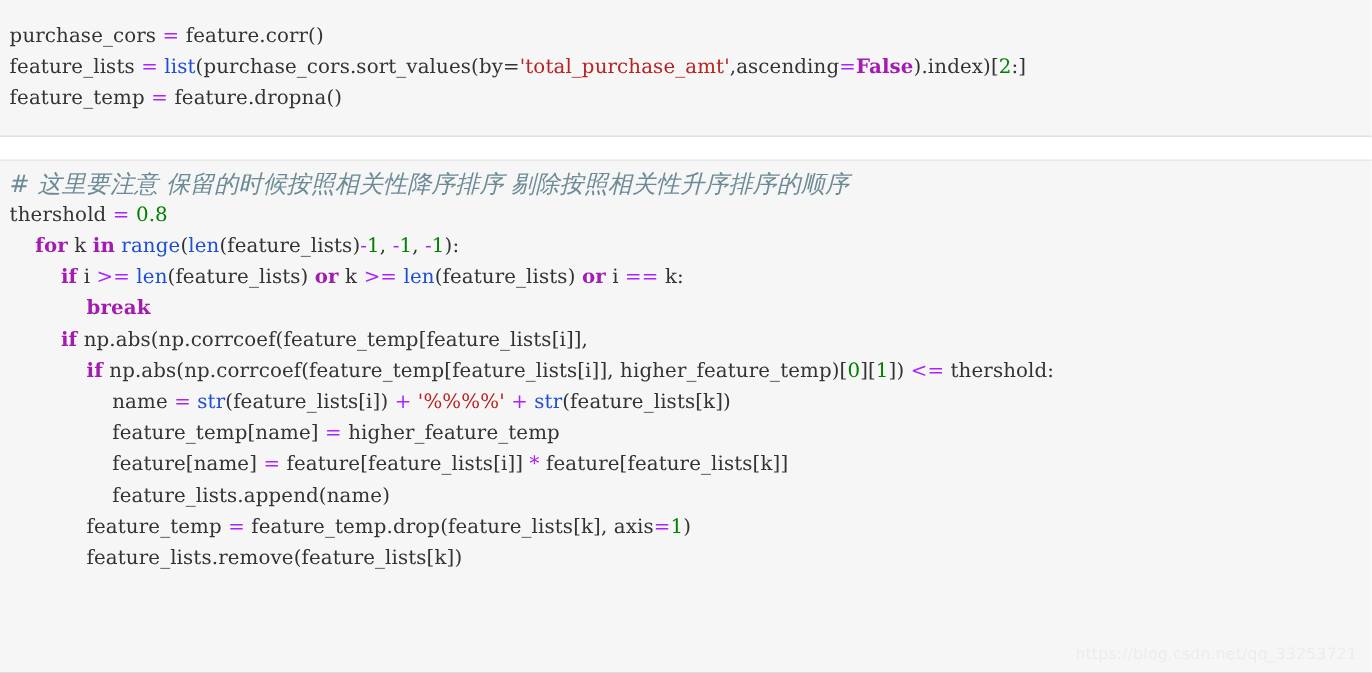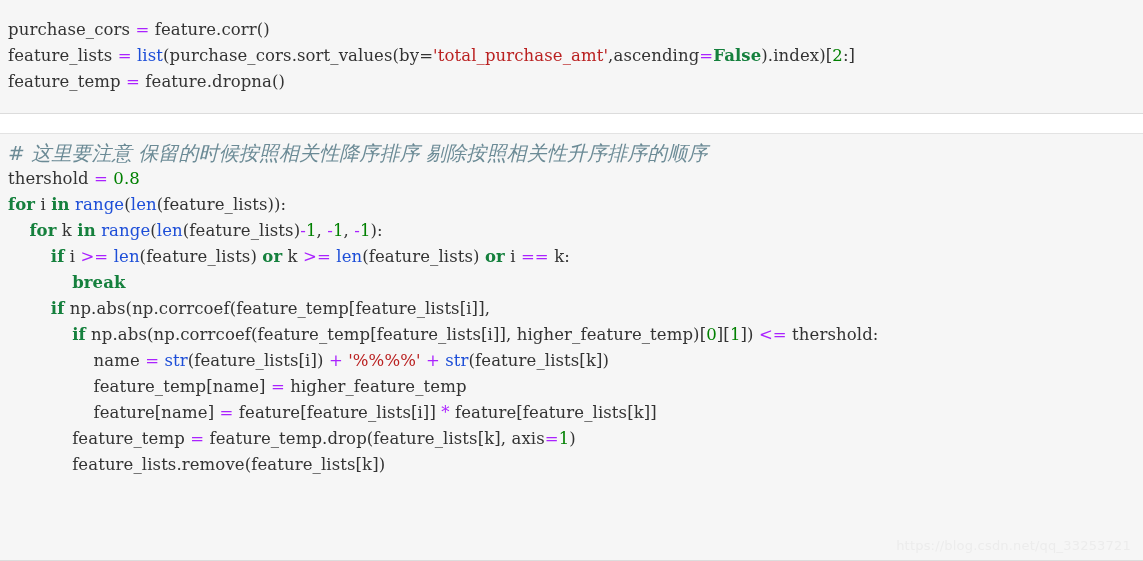--- a/index.html
+++ b/index.html
@@ -44,21 +44,21 @@
   .line {
     height: 26px;
     line-height: 26px;
     font-size: 16.5px;
     white-space: pre;
     padding-left: 8px;
     color: #333333;
     letter-spacing: 0.1px;
   }
   
-  .kw   { color: #15803d; font-weight: bold; text-align: right; }   
+  .kw   { color: #a21caf; font-weight: bold; text-align: right; }   
   .bi   { color: #1d4ed8; }                       
   .op   { color: #aa22ff; }                       
   .num  { color: #008000; }                       
   .str  { color: #ba2121; }                       
   .plain{ color: #333333; }
   .cmt  {
     color: #6c8b96;
     font-style: italic;
   }
   .cmt-cn {
@@ -87,29 +87,29 @@
         <div class="line"><span class="plain">purchase_cors </span><span class="op">=</span><span class="plain"> feature.corr()</span></div>
         <div class="line"><span class="plain">feature_lists </span><span class="op">=</span><span class="plain"> </span><span class="bi">list</span><span class="plain">(purchase_cors.sort_values(by=</span><span class="str">'total_purchase_amt'</span><span class="plain">,ascending</span><span class="op">=</span><span class="kw">False</span><span class="plain">).index)[</span><span class="num">2</span><span class="plain">:]</span></div>
         <div class="line"><span class="plain">feature_temp </span><span class="op">=</span><span class="plain"> feature.dropna()</span></div>
       </div>
   </div>
 
   <div class="code-block" id="block-2">
     <div>
         <div class="line"><span class="cmt cmt-cn"># 这里要注意 保留的时候按照相关性降序排序 剔除按照相关性升序排序的顺序</span></div>
         <div class="line"><span class="plain">thershold </span><span class="op">=</span><span class="plain"> </span><span class="num">0.8</span></div>
-        <div class="line"><span class="kw">for</span><span class="plain"> i </span><span class="kw">in</span><span class="plain"> </span><span class="bi">range</span><span class="plain">(</span><span class="bi">len</span><span class="plain">(feature_lists)):</span></div>
         <div class="line"><span class="plain">    </span><span class="kw">for</span><span class="plain"> k </span><span class="kw">in</span><span class="plain"> </span><span class="bi">range</span><span class="plain">(</span><span class="bi">len</span><span class="plain">(feature_lists)</span><span class="op">-</span><span class="num">1</span><span class="plain">, </span><span class="op">-</span><span class="num">1</span><span class="plain">, </span><span class="op">-</span><span class="num">1</span><span class="plain">):</span></div>
         <div class="line"><span class="plain">        </span><span class="kw">if</span><span class="plain"> i </span><span class="op">&gt;=</span><span class="plain"> </span><span class="bi">len</span><span class="plain">(feature_lists) </span><span class="kw">or</span><span class="plain"> k </span><span class="op">&gt;=</span><span class="plain"> </span><span class="bi">len</span><span class="plain">(feature_lists) </span><span class="kw">or</span><span class="plain"> i </span><span class="op">==</span><span class="plain"> k:</span></div>
         <div class="line"><span class="plain">            </span><span class="kw">break</span></div>
         <div class="line"><span class="plain">        </span><span class="kw">if</span><span class="plain"> np.abs(np.corrcoef(feature_temp[feature_lists[i]],</span></div>
         <div class="line"><span class="plain">            </span><span class="kw">if</span><span class="plain"> np.abs(np.corrcoef(feature_temp[feature_lists[i]], higher_feature_temp)[</span><span class="num">0</span><span class="plain">][</span><span class="num">1</span><span class="plain">]) </span><span class="op">&lt;=</span><span class="plain"> thershold:</span></div>
         <div class="line"><span class="plain">                name </span><span class="op">=</span><span class="plain"> </span><span class="bi">str</span><span class="plain">(feature_lists[i]) </span><span class="op">+</span><span class="plain"> </span><span class="str">'%%%%'</span><span class="plain"> </span><span class="op">+</span><span class="plain"> </span><span class="bi">str</span><span class="plain">(feature_lists[k])</span></div>
         <div class="line"><span class="plain">                feature_temp[name] </span><span class="op">=</span><span class="plain"> higher_feature_temp</span></div>
         <div class="line"><span class="plain">                feature[name] </span><span class="op">=</span><span class="plain"> feature[feature_lists[i]] </span><span class="op">*</span><span class="plain"> feature[feature_lists[k]]</span></div>
+        <div class="line"><span class="plain">                feature_lists.append(name)</span></div>
         <div class="line"><span class="plain">            feature_temp </span><span class="op">=</span><span class="plain"> feature_temp.drop(feature_lists[k], axis</span><span class="op">=</span><span class="num">1</span><span class="plain">)</span></div>
         <div class="line"><span class="plain">            feature_lists.remove(feature_lists[k])</span></div>
       </div>
   </div>
 
   <div id="watermark">https://blog.csdn.net/qq_33253721</div>
 
 </div>
 
 </body></html>

